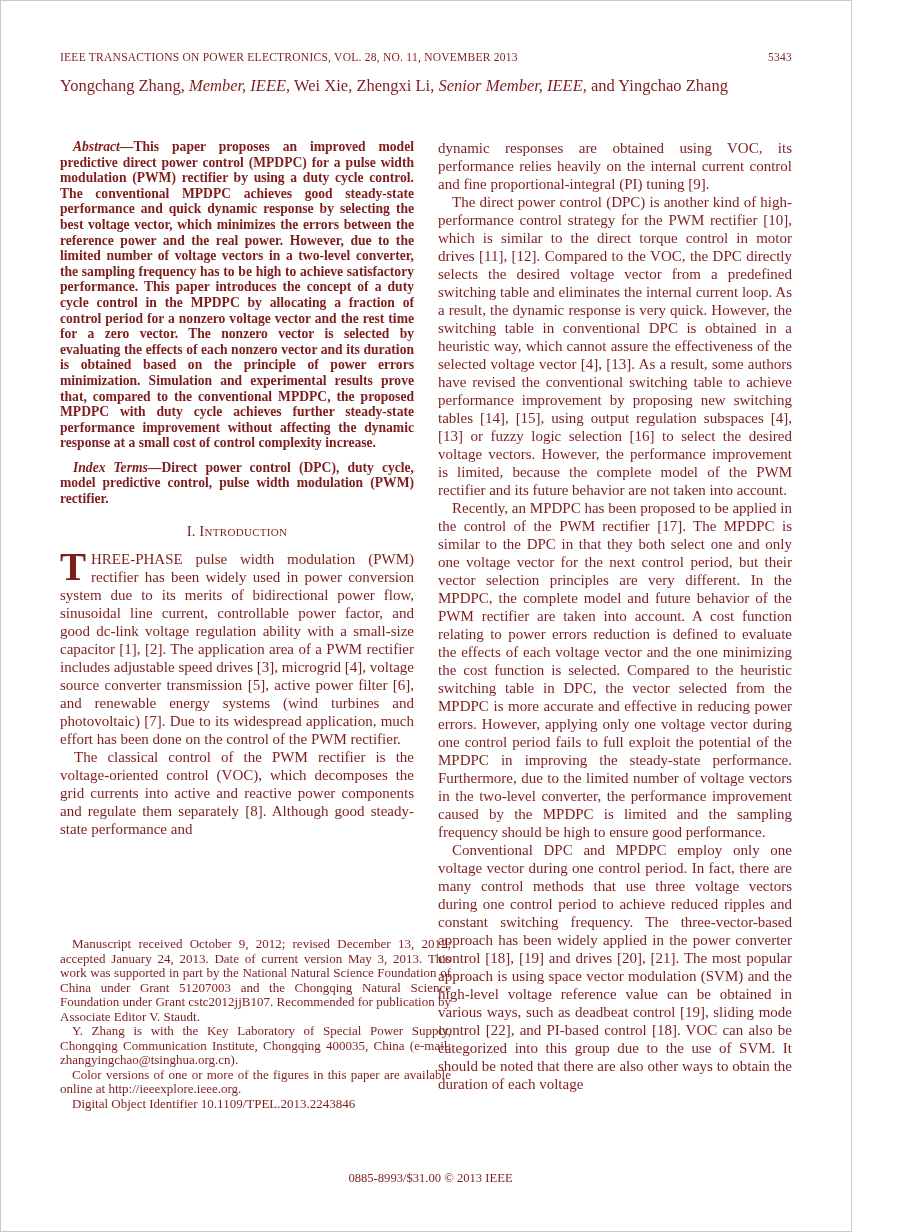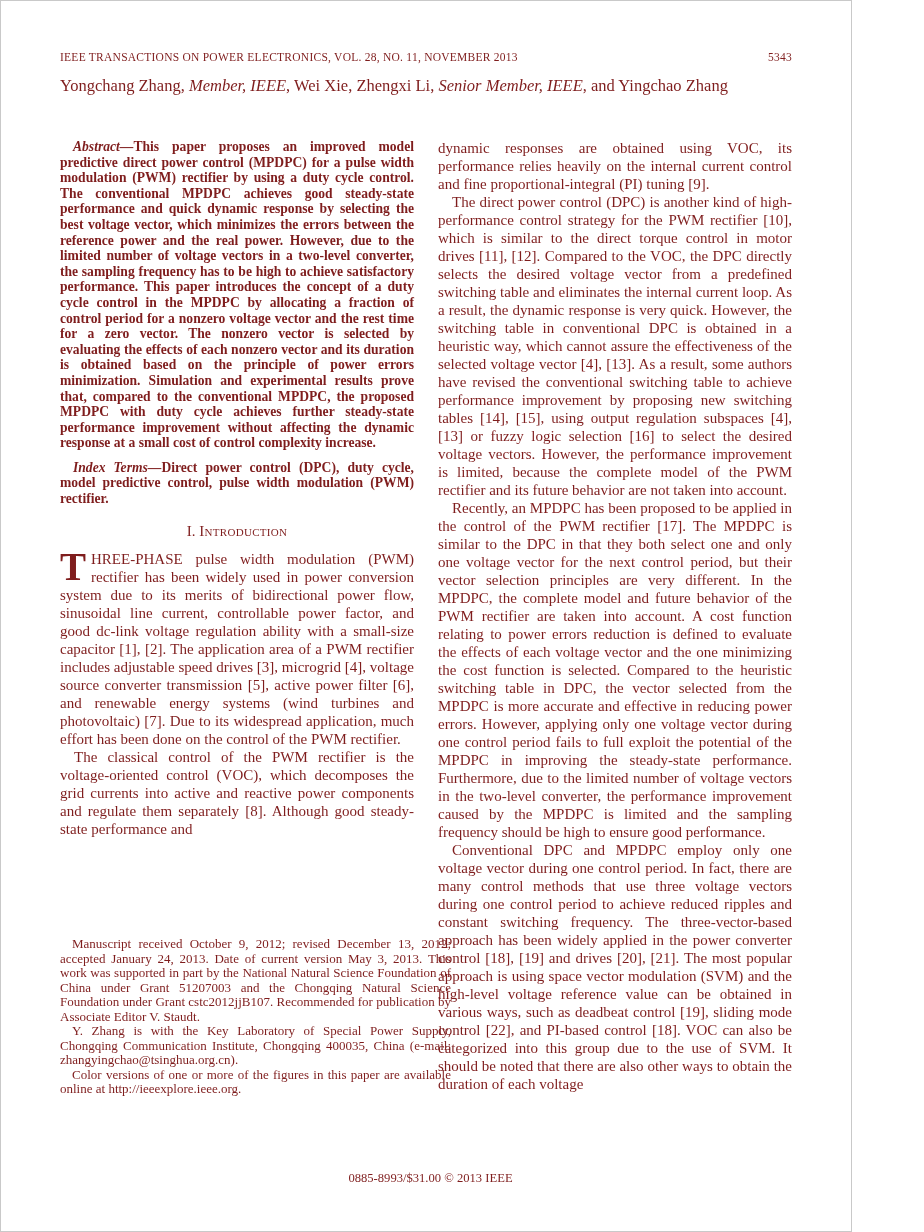--- a/index.html
+++ b/index.html
@@ -117,17 +117,18 @@
       <p class="indent">Recently, an MPDPC has been proposed to be applied in the control of the PWM rectifier [17]. The MPDPC is similar to the DPC in that they both select one and only one voltage vector for the next control period, but their vector selection principles are very different. In the MPDPC, the complete model and future behavior of the PWM rectifier are taken into account. A cost function relating to power errors reduction is defined to evaluate the effects of each voltage vector and the one minimizing the cost function is selected. Compared to the heuristic switching table in DPC, the vector selected from the MPDPC is more accurate and effective in reducing power errors. However, applying only one voltage vector during one control period fails to full exploit the potential of the MPDPC in improving the steady-state performance. Furthermore, due to the limited number of voltage vectors in the two-level converter, the performance improvement caused by the MPDPC is limited and the sampling frequency should be high to ensure good performance.</p>
       <p class="indent">Conventional DPC and MPDPC employ only one voltage vector during one control period. In fact, there are many control methods that use three voltage vectors during one control period to achieve reduced ripples and constant switching frequency. The three-vector-based approach has been widely applied in the power converter control [18], [19] and drives [20], [21]. The most popular approach is using space vector modulation (SVM) and the high-level voltage reference value can be obtained in various ways, such as deadbeat control [19], sliding mode control [22], and PI-based control [18]. VOC can also be categorized into this group due to the use of SVM. It should be noted that there are also other ways to obtain the duration of each voltage</p>
     </div>
 
   </div>
 
   <div class="footnotes">
     <p>Manuscript received October 9, 2012; revised December 13, 2012; accepted January 24, 2013. Date of current version May 3, 2013. This work was supported in part by the National Natural Science Foundation of China under Grant 51207003 and the Chongqing Natural Science Foundation under Grant cstc2012jjB107. Recommended for publication by Associate Editor V. Staudt.</p>
     <p>Y. Zhang is with the Key Laboratory of Special Power Supply, Chongqing Communication Institute, Chongqing 400035, China (e-mail: zhangyingchao@tsinghua.org.cn).</p>
     <p>Color versions of one or more of the figures in this paper are available online at http://ieeexplore.ieee.org.</p>
+    <p>Digital Object Identifier 10.1109/TPEL.2013.2243846</p>
   </div>
 
   <div class="page-footer">0885-8993/$31.00 © 2013 IEEE</div>
 
 </div>
 
 </body></html>

